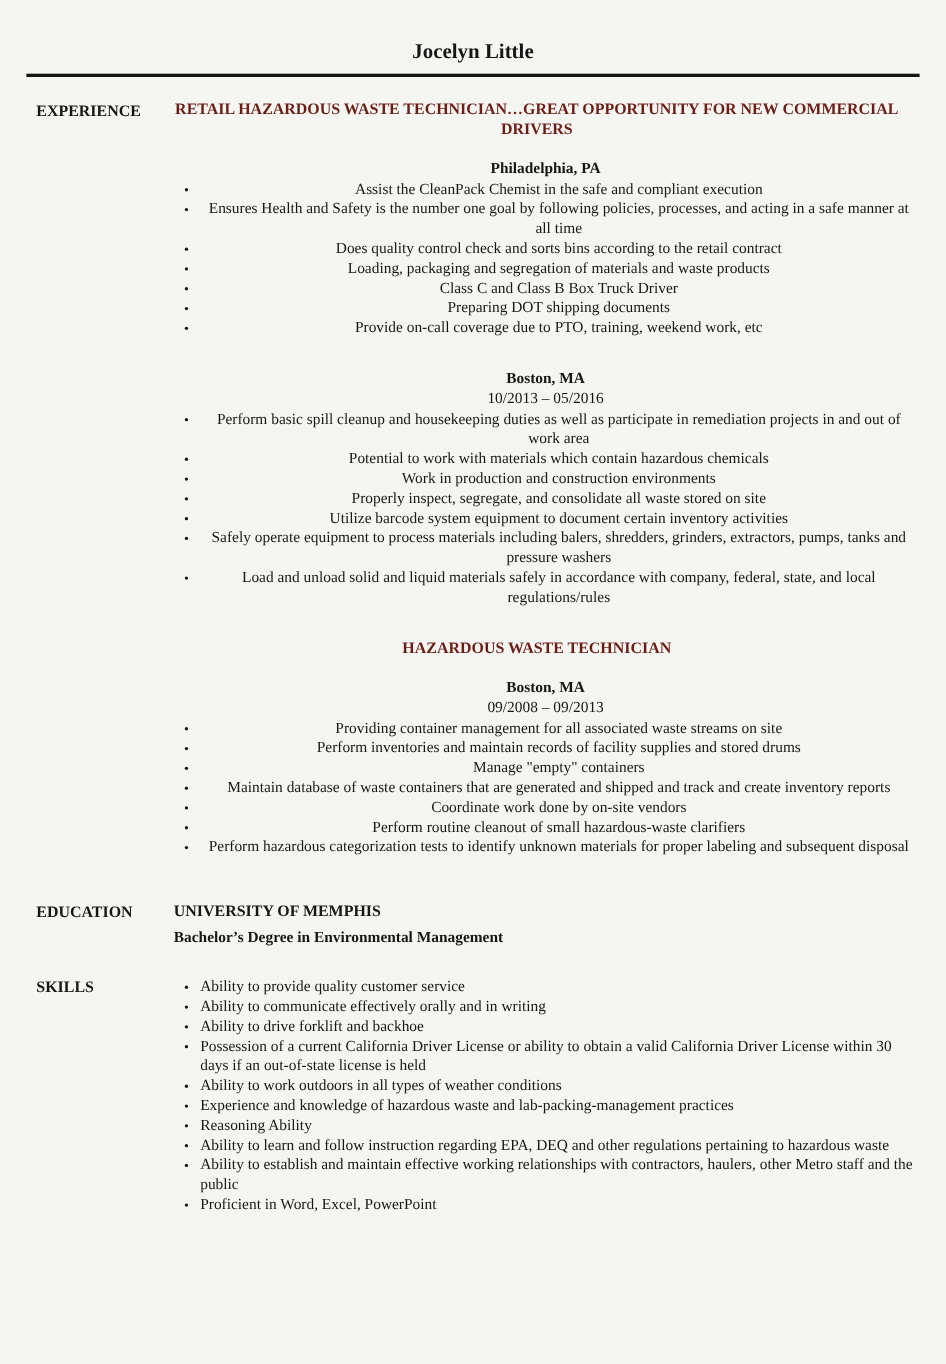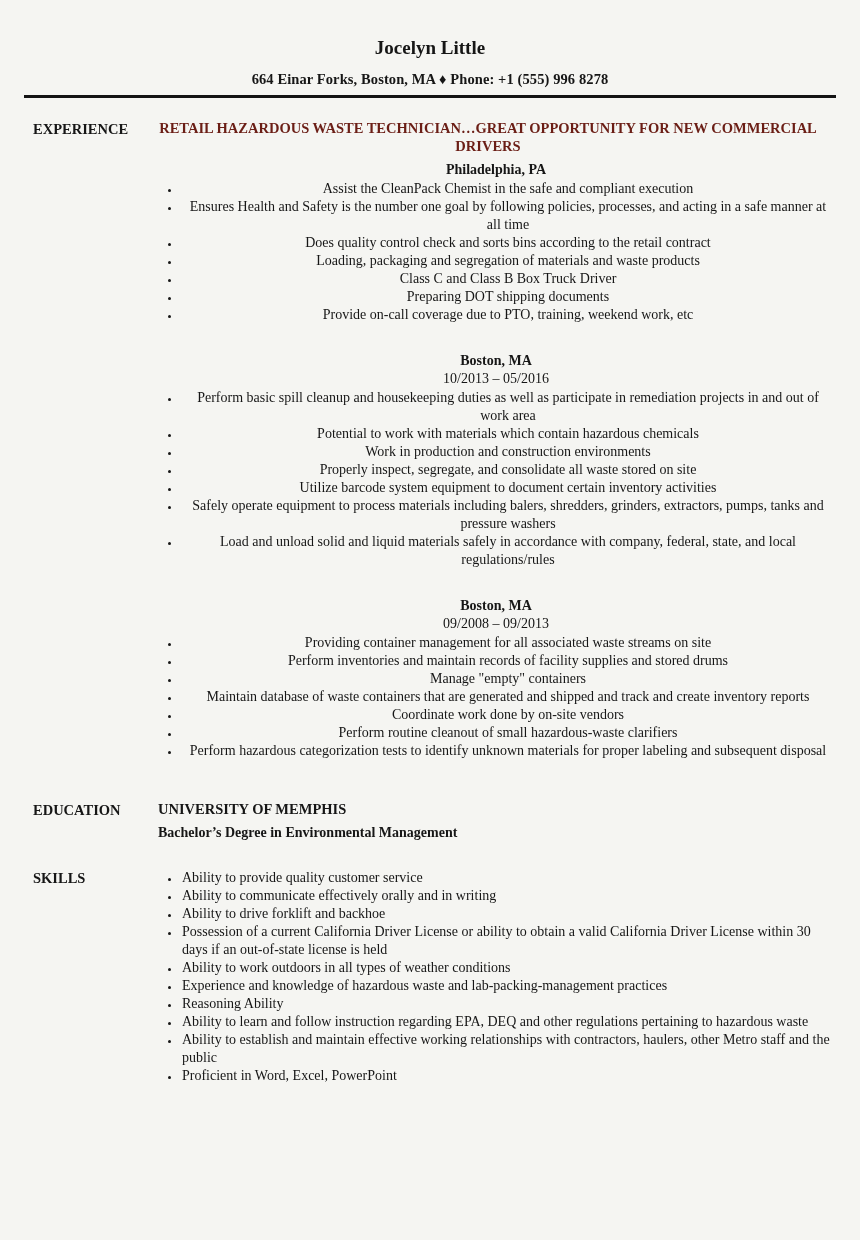--- a/index.html
+++ b/index.html
@@ -65,21 +65,21 @@
     color:var(--title-color);
     font-weight:bold;
     font-size:14.5px;
     line-height:18px;
     max-width:660px;
   }
   .job-location{
     font-weight:bold;
     font-size:14px;
     line-height:18px;
-    margin-top:6px;
+    margin-top:18px;
   }
   .job-dates{
     font-size:14px;
     line-height:18px;
   }
   ul.bullets{
     margin:1px 0 0 0;
     padding-left:23px;
     list-style:disc;
   }
@@ -102,21 +102,20 @@
     margin-top:5px;
   }
 </style>
 </head>
 <body>
 
 <div class="page">
 
   <div class="header">
     <h1 class="person-name">Jocelyn Little</h1>
-    <div class="contact-line">664 Einar Forks, Boston, MA ♦ Phone: +1 (555) 996 8278</div>
     <hr class="rule">
   </div>
 
   <div class="section-row experience">
     <div class="section-label">EXPERIENCE</div>
     <div class="section-content" id="experience-content">
         <div class="job">
           <div class="job-title">RETAIL HAZARDOUS WASTE TECHNICIAN…GREAT OPPORTUNITY FOR NEW COMMERCIAL DRIVERS</div>
           <div class="job-location">Philadelphia, PA</div>
           <ul class="bullets">
@@ -136,20 +135,21 @@
             <li>Perform basic spill cleanup and housekeeping duties as well as participate in remediation projects in and out of work area</li>
             <li>Potential to work with materials which contain hazardous chemicals</li>
             <li>Work in production and construction environments</li>
             <li>Properly inspect, segregate, and consolidate all waste stored on site</li>
             <li>Utilize barcode system equipment to document certain inventory activities</li>
             <li>Safely operate equipment to process materials including balers, shredders, grinders, extractors, pumps, tanks and pressure washers</li>
             <li>Load and unload solid and liquid materials safely in accordance with company, federal, state, and local regulations/rules</li>
           </ul>
         </div>
         <div class="job">
+          <div class="job-title">HAZARDOUS WASTE TECHNICIAN</div>
           <div class="job-location">Boston, MA</div>
           <div class="job-dates">09/2008 – 09/2013</div>
           <ul class="bullets">
             <li>Providing container management for all associated waste streams on site</li>
             <li>Perform inventories and maintain records of facility supplies and stored drums</li>
             <li>Manage "empty" containers</li>
             <li>Maintain database of waste containers that are generated and shipped and track and create inventory reports</li>
             <li>Coordinate work done by on-site vendors</li>
             <li>Perform routine cleanout of small hazardous-waste clarifiers</li>
             <li>Perform hazardous categorization tests to identify unknown materials for proper labeling and subsequent disposal</li>

